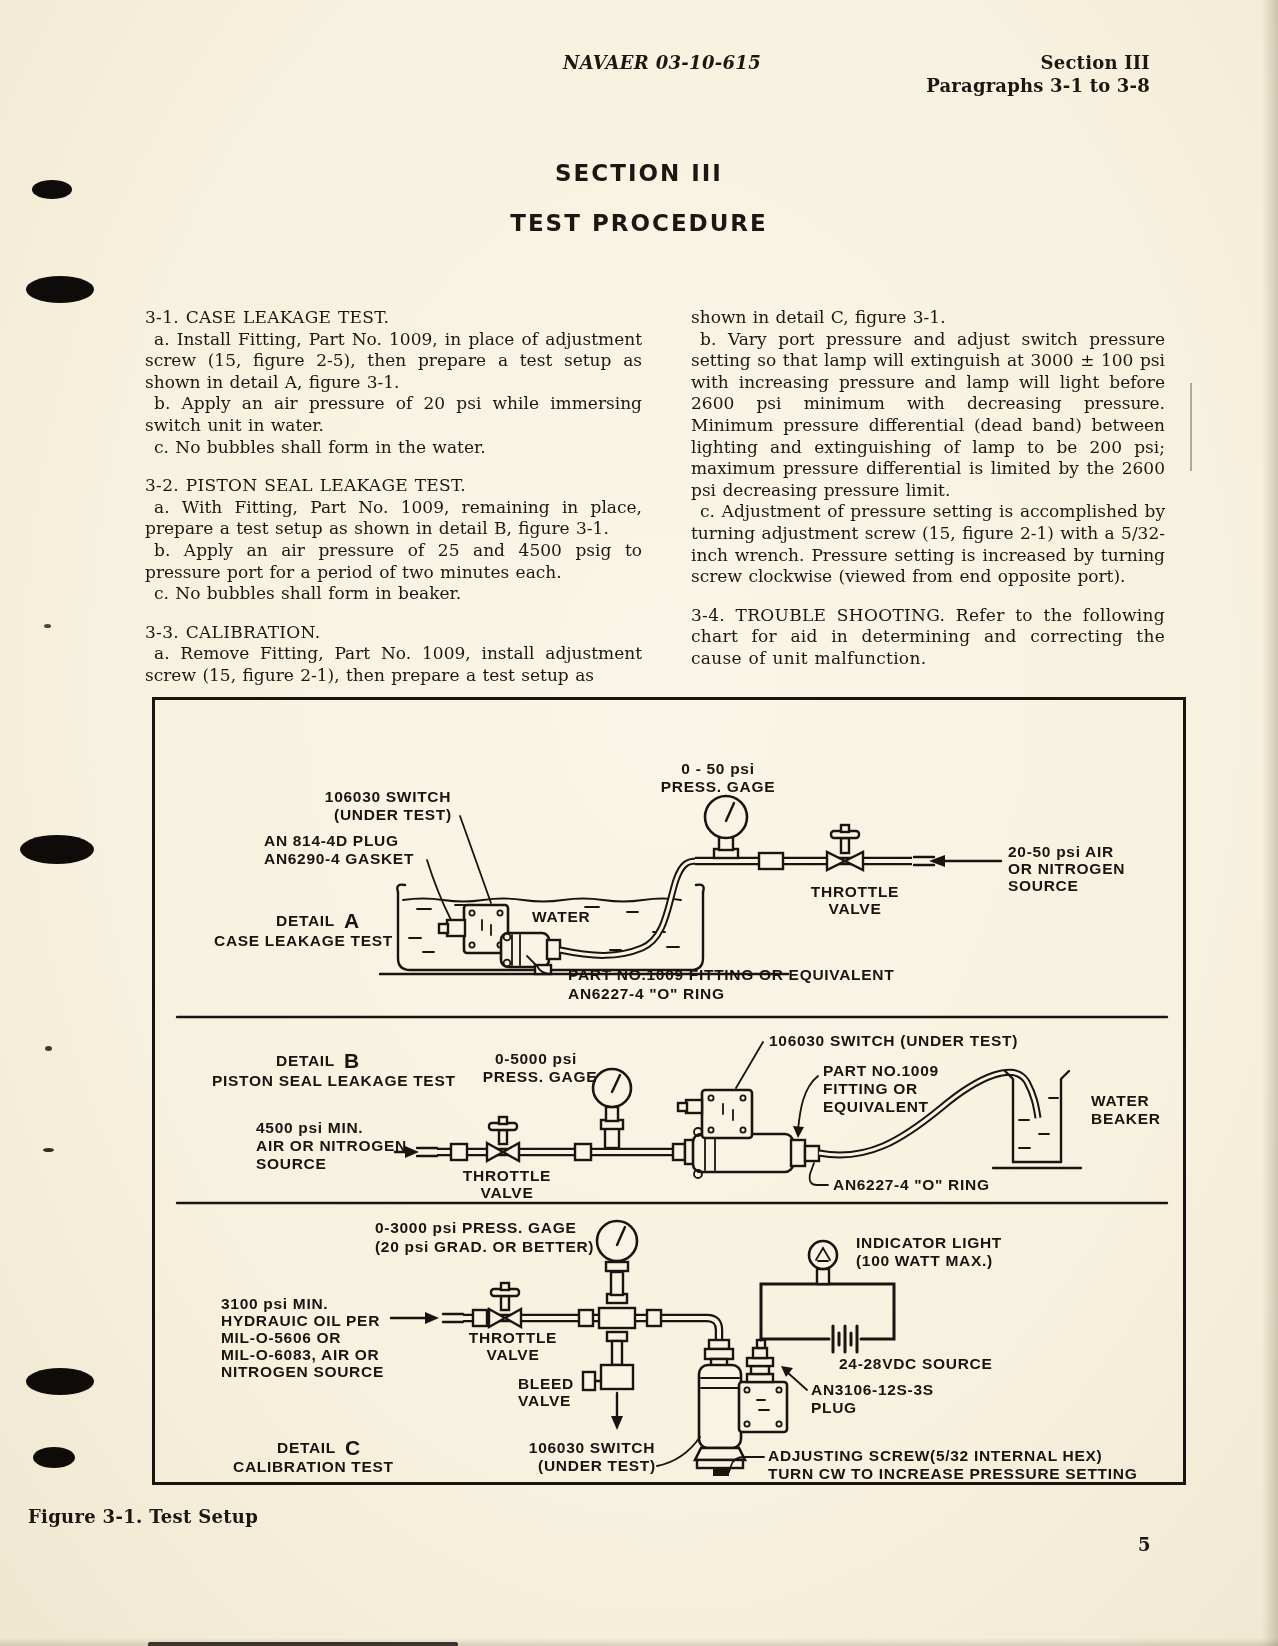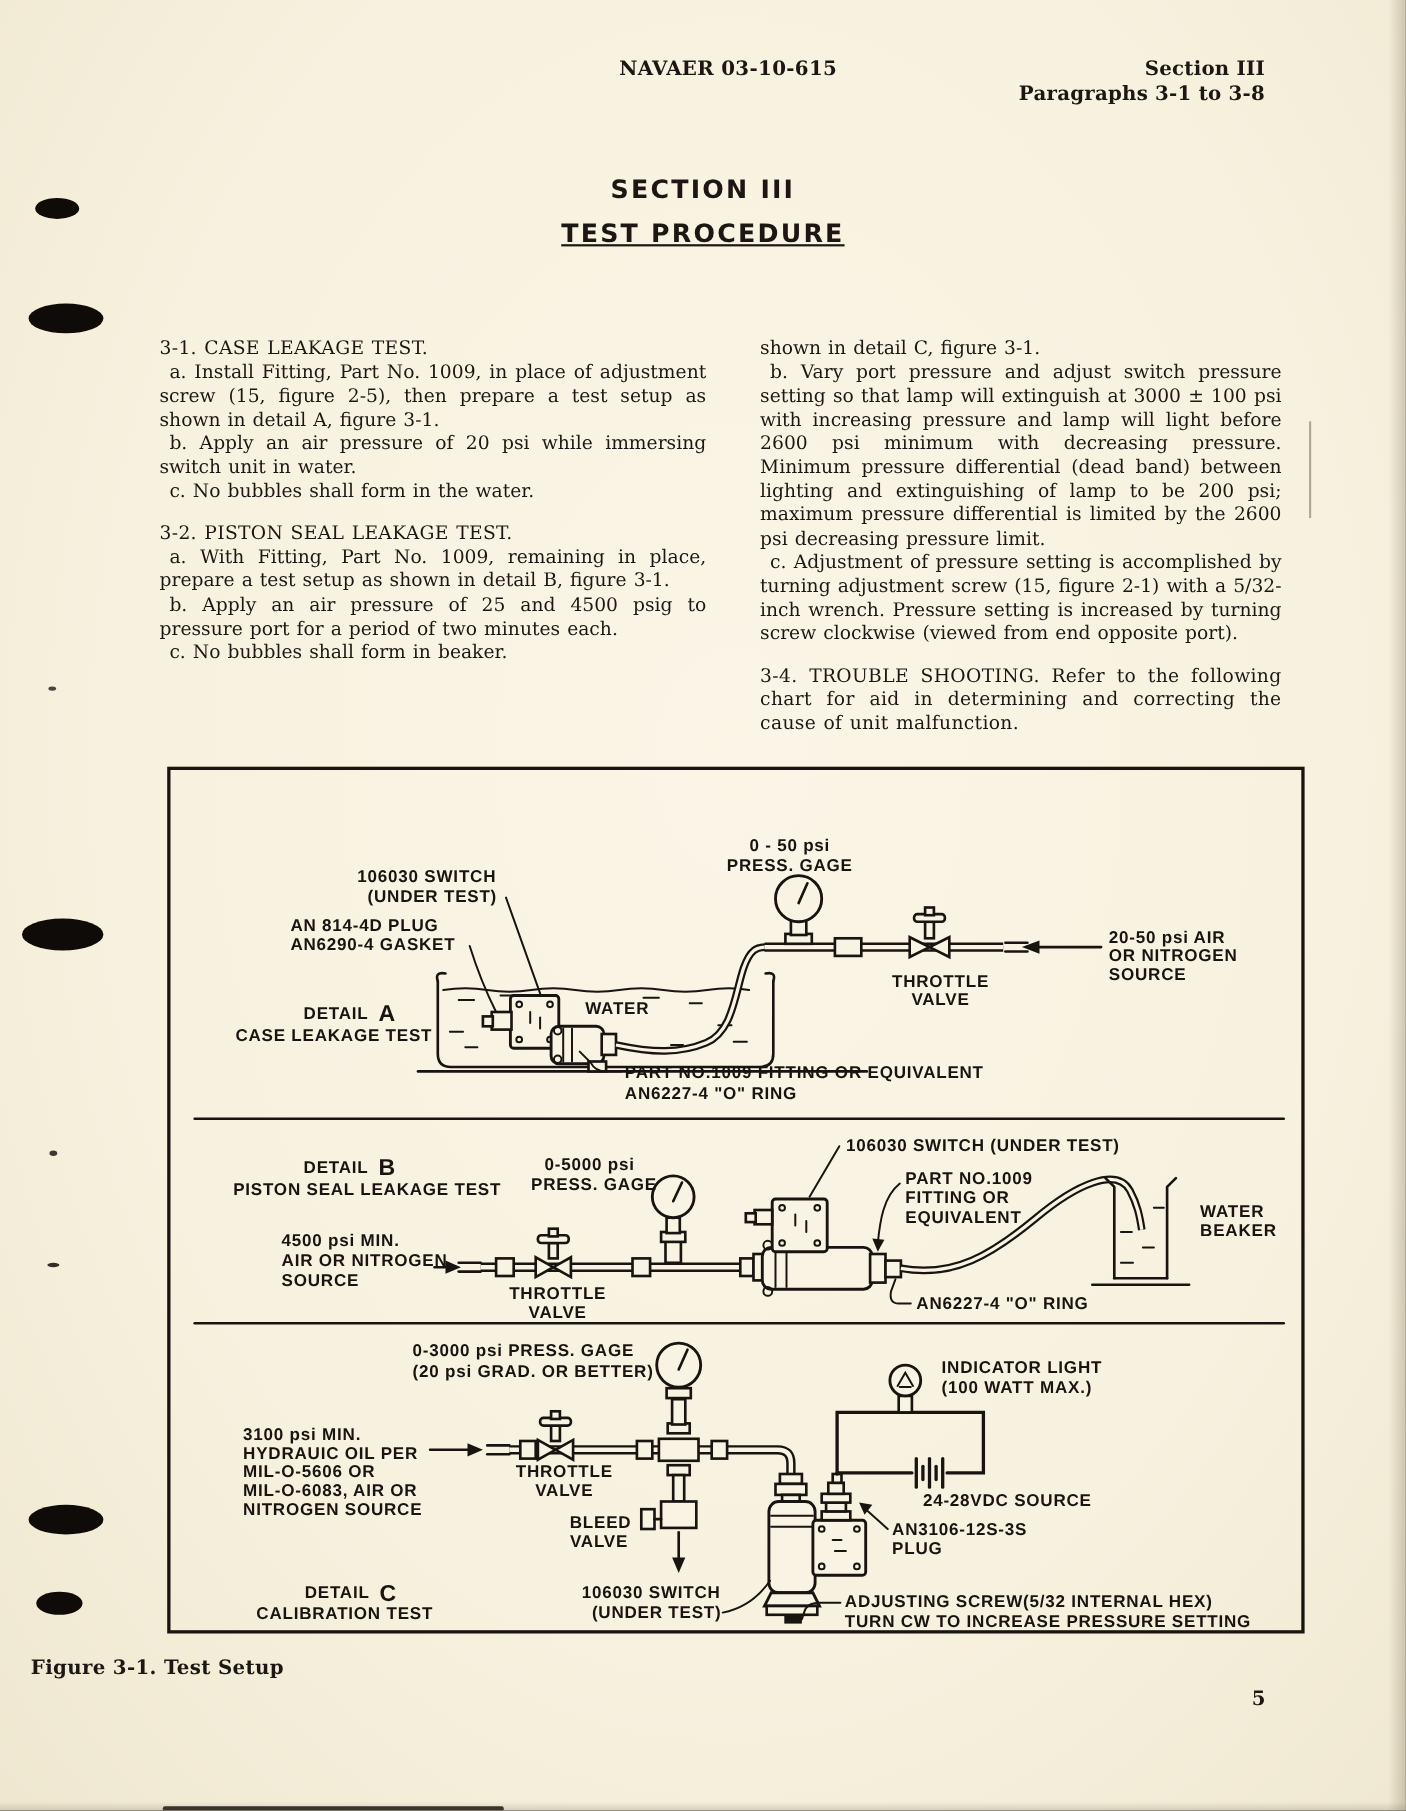--- a/index.html
+++ b/index.html
@@ -7,26 +7,26 @@
     position:relative;width:1278px;height:1646px;overflow:hidden;
     background:radial-gradient(ellipse at 52% 42%, #faf5e6 0%, #f7f1df 60%, #efe7d0 100%);
     font-family:"DejaVu Serif", serif;color:#1c1712;
   }
   .edge-right{position:absolute;right:0;top:0;width:16px;height:100%;
     background:linear-gradient(to right, rgba(110,95,70,0), rgba(110,95,70,.28));}
   .edge-bottom{position:absolute;left:0;bottom:0;width:100%;height:8px;
     background:linear-gradient(to bottom, rgba(110,95,70,0), rgba(110,95,70,.22));}
   .mark{position:absolute;background:#0e0b08;border-radius:50%;}
   .artifact-line{position:absolute;background:rgba(95,84,62,.45);}
-  .hdr-center{position:absolute;left:563px;top:52px;font-size:18px;font-weight:bold;letter-spacing:.3px;}
+  .hdr-center{position:absolute;left:563px;top:52px;font-size:18px;font-weight:bold;letter-spacing:.3px;font-style:italic;}
   .hdr-right{position:absolute;right:128px;text-align:right;font-size:18px;font-weight:bold;letter-spacing:.2px;}
   .t1{top:52px;} .t2{top:75px;}
   .big-title{position:absolute;left:0;width:100%;text-align:center;
     font-family:"DejaVu Sans",sans-serif;font-weight:bold;font-size:23px;letter-spacing:2px;}
-  .bt1{top:160px;} .bt2{top:200px;text-decoration:underline;}
+  .bt1{top:160px;} .bt2{top:210px;}
   .col{position:absolute;text-align:justify;font-size:17px;line-height:21.6px;word-spacing:1px;}
   .col-left{left:145px;top:307px;width:497px;}
   .col-right{left:691px;top:307px;width:474px;}
   .col p{margin:0;}
   .group{margin-bottom:17px;}
   .item{text-indent:9px;}
   .heading{letter-spacing:.3px;}
   .figure-box{position:absolute;left:152px;top:697px;width:1034px;height:788px;
     border:3.5px solid #181410;box-sizing:border-box;}
   .caption{position:absolute;left:28px;top:1506px;width:1250px;text-align:left;
@@ -78,20 +78,24 @@
       <p class="item">a. Install Fitting, Part No. 1009, in place of adjustment screw (15, figure 2-5), then prepare a test setup as shown in detail A, figure 3-1.</p>
       <p class="item">b. Apply an air pressure of 20 psi while immersing switch unit in water.</p>
       <p class="item">c. No bubbles shall form in the water.</p>
     </div>
     <div class="group">
       <p class="heading">3-2. PISTON SEAL LEAKAGE TEST.</p>
       <p class="item">a. With Fitting, Part No. 1009, remaining in place, prepare a test setup as shown in detail B, figure 3-1.</p>
       <p class="item">b. Apply an air pressure of 25 and 4500 psig to pressure port for a period of two minutes each.</p>
       <p class="item">c. No bubbles shall form in beaker.</p>
     </div>
+    <div class="group">
+      <p class="heading">3-3. CALIBRATION.</p>
+      <p class="item">a. Remove Fitting, Part No. 1009, install adjustment screw (15, figure 2-1), then prepare a test setup as</p>
+    </div>
   </div>
 
   <div class="col col-right">
     <div class="group">
       <p>shown in detail C, figure 3-1.</p>
       <p class="item">b. Vary port pressure and adjust switch pressure setting so that lamp will extinguish at 3000 ± 100 psi with increasing pressure and lamp will light before 2600 psi minimum with decreasing pressure. Minimum pressure differential (dead band) between lighting and extinguishing of lamp to be 200 psi; maximum pressure differential is limited by the 2600 psi decreasing pressure limit.</p>
       <p class="item">c. Adjustment of pressure setting is accomplished by turning adjustment screw (15, figure 2-1) with a 5/32-inch wrench. Pressure setting is increased by turning screw clockwise (viewed from end opposite port).</p>
     </div>
     <div class="group">
       <p class="heading">3-4. TROUBLE SHOOTING. Refer to the following chart for aid in determining and correcting the cause of unit malfunction.</p>

